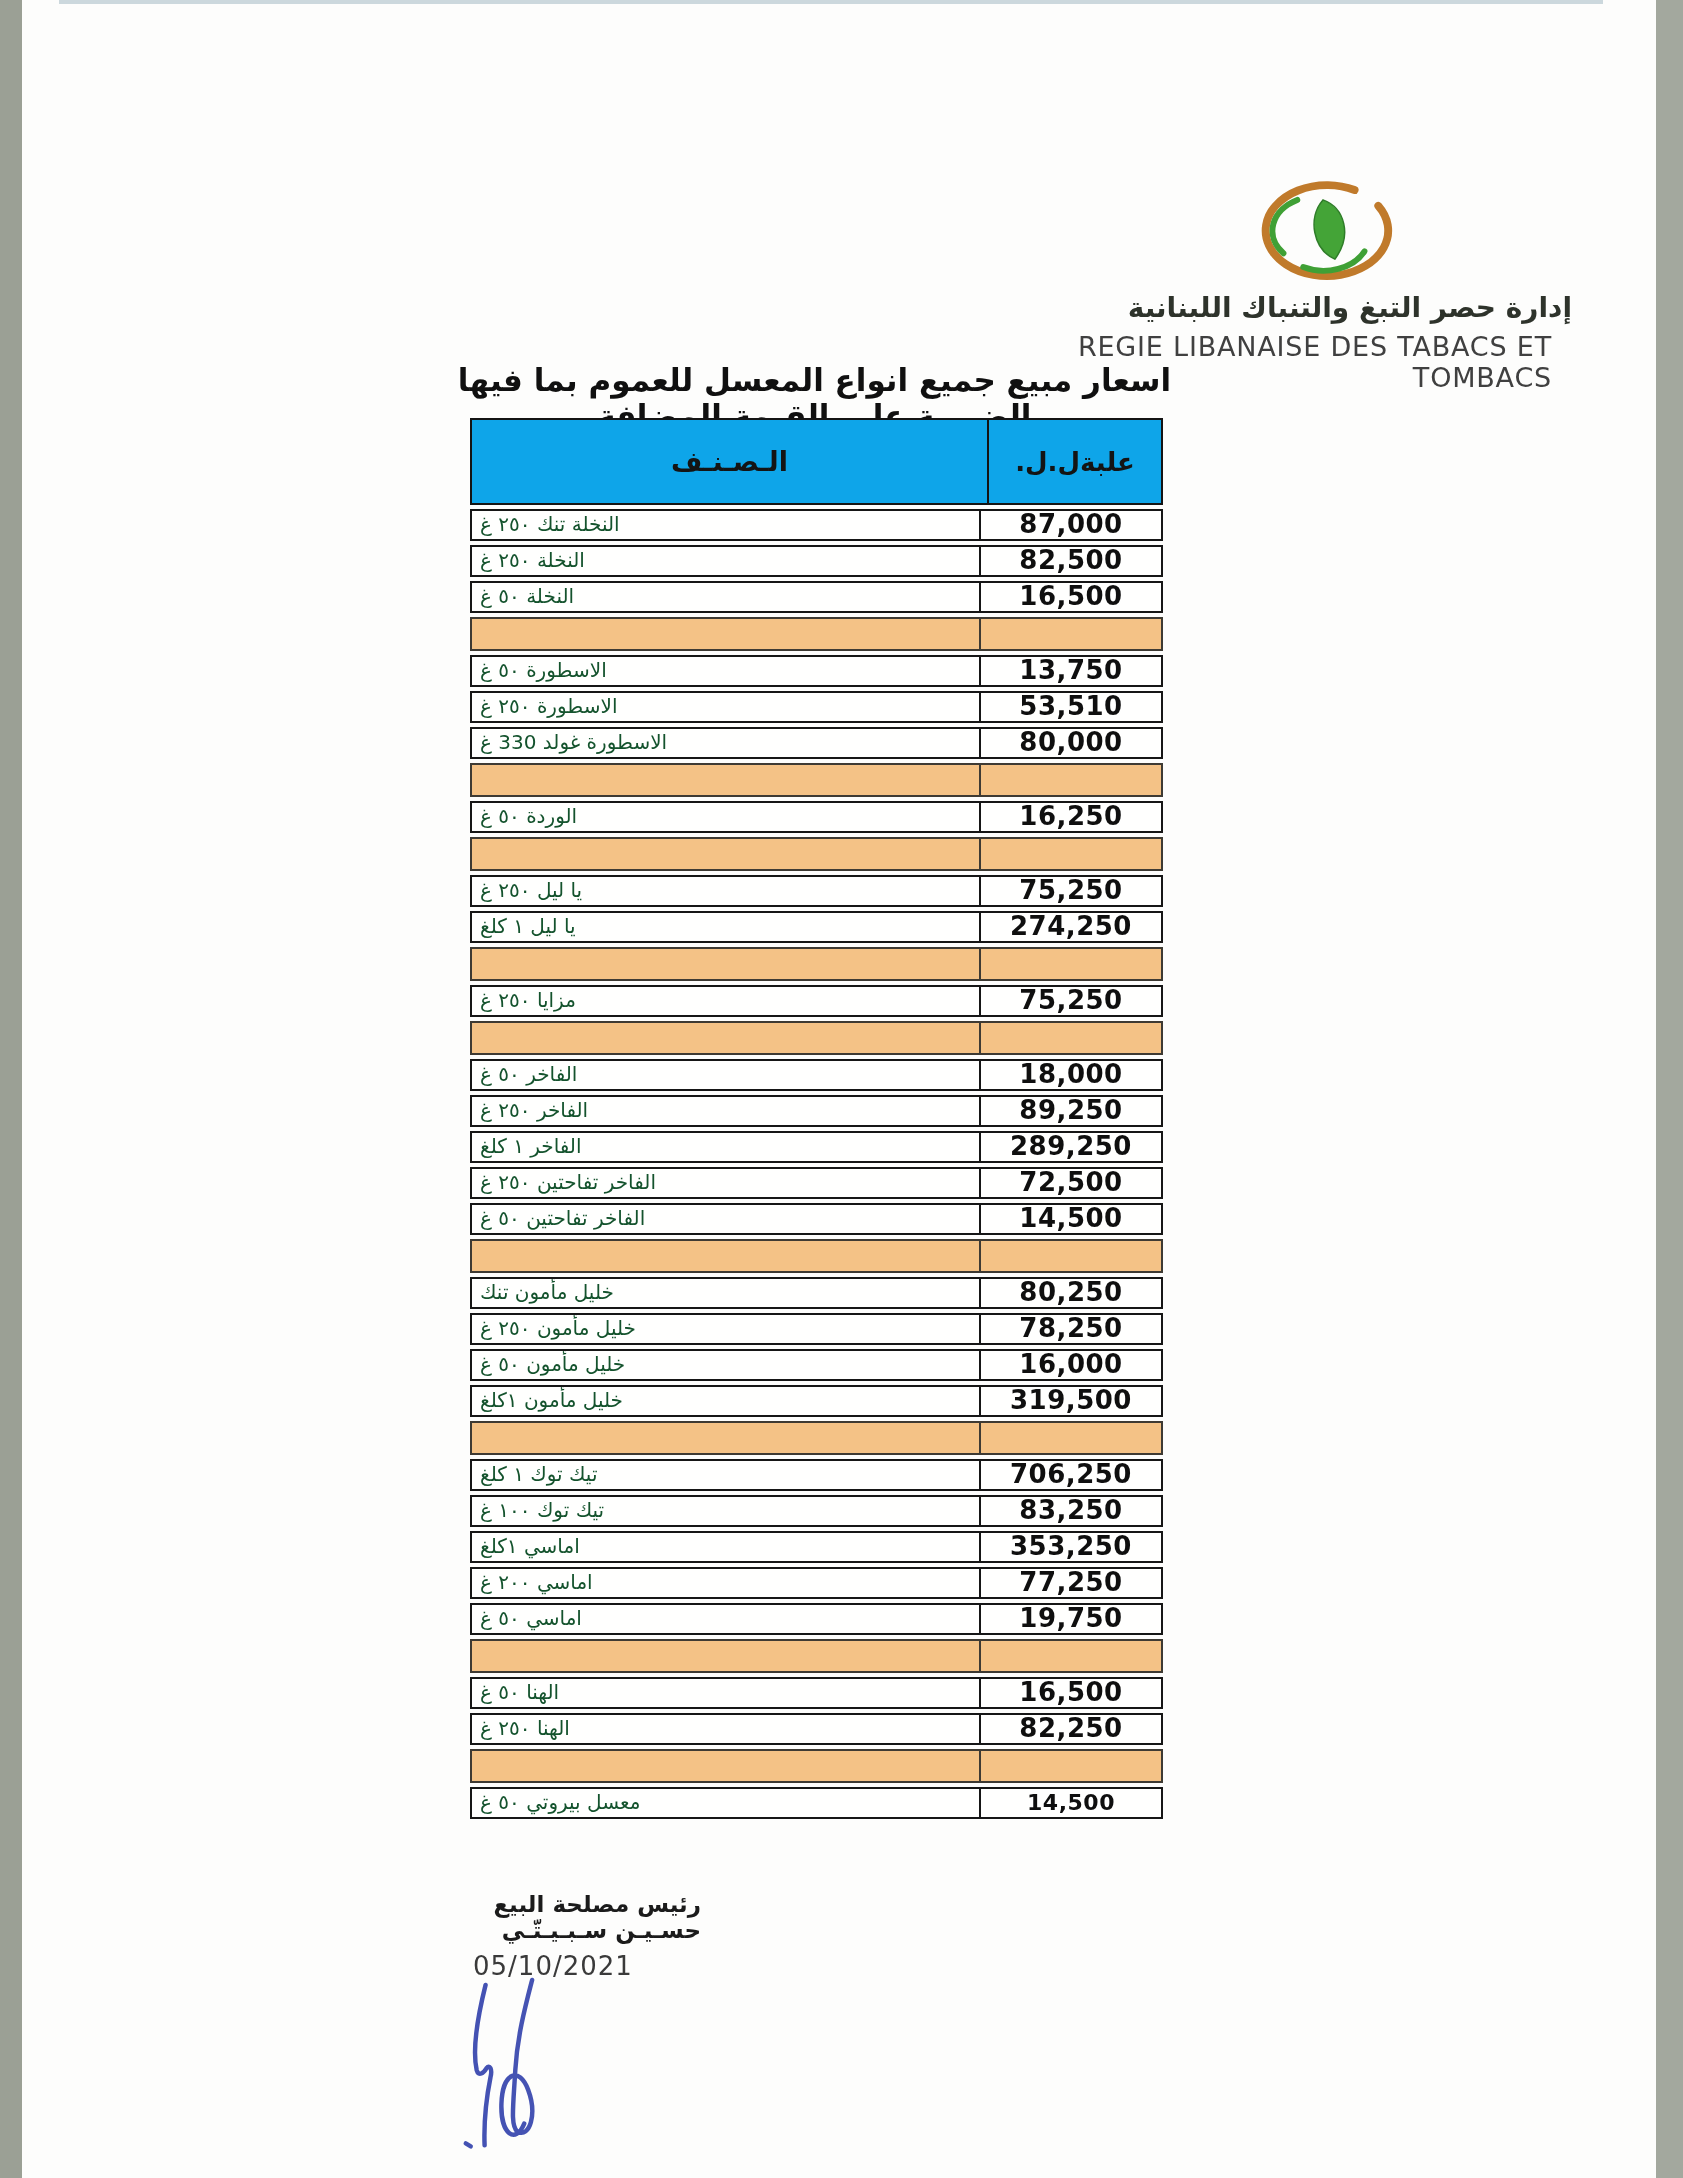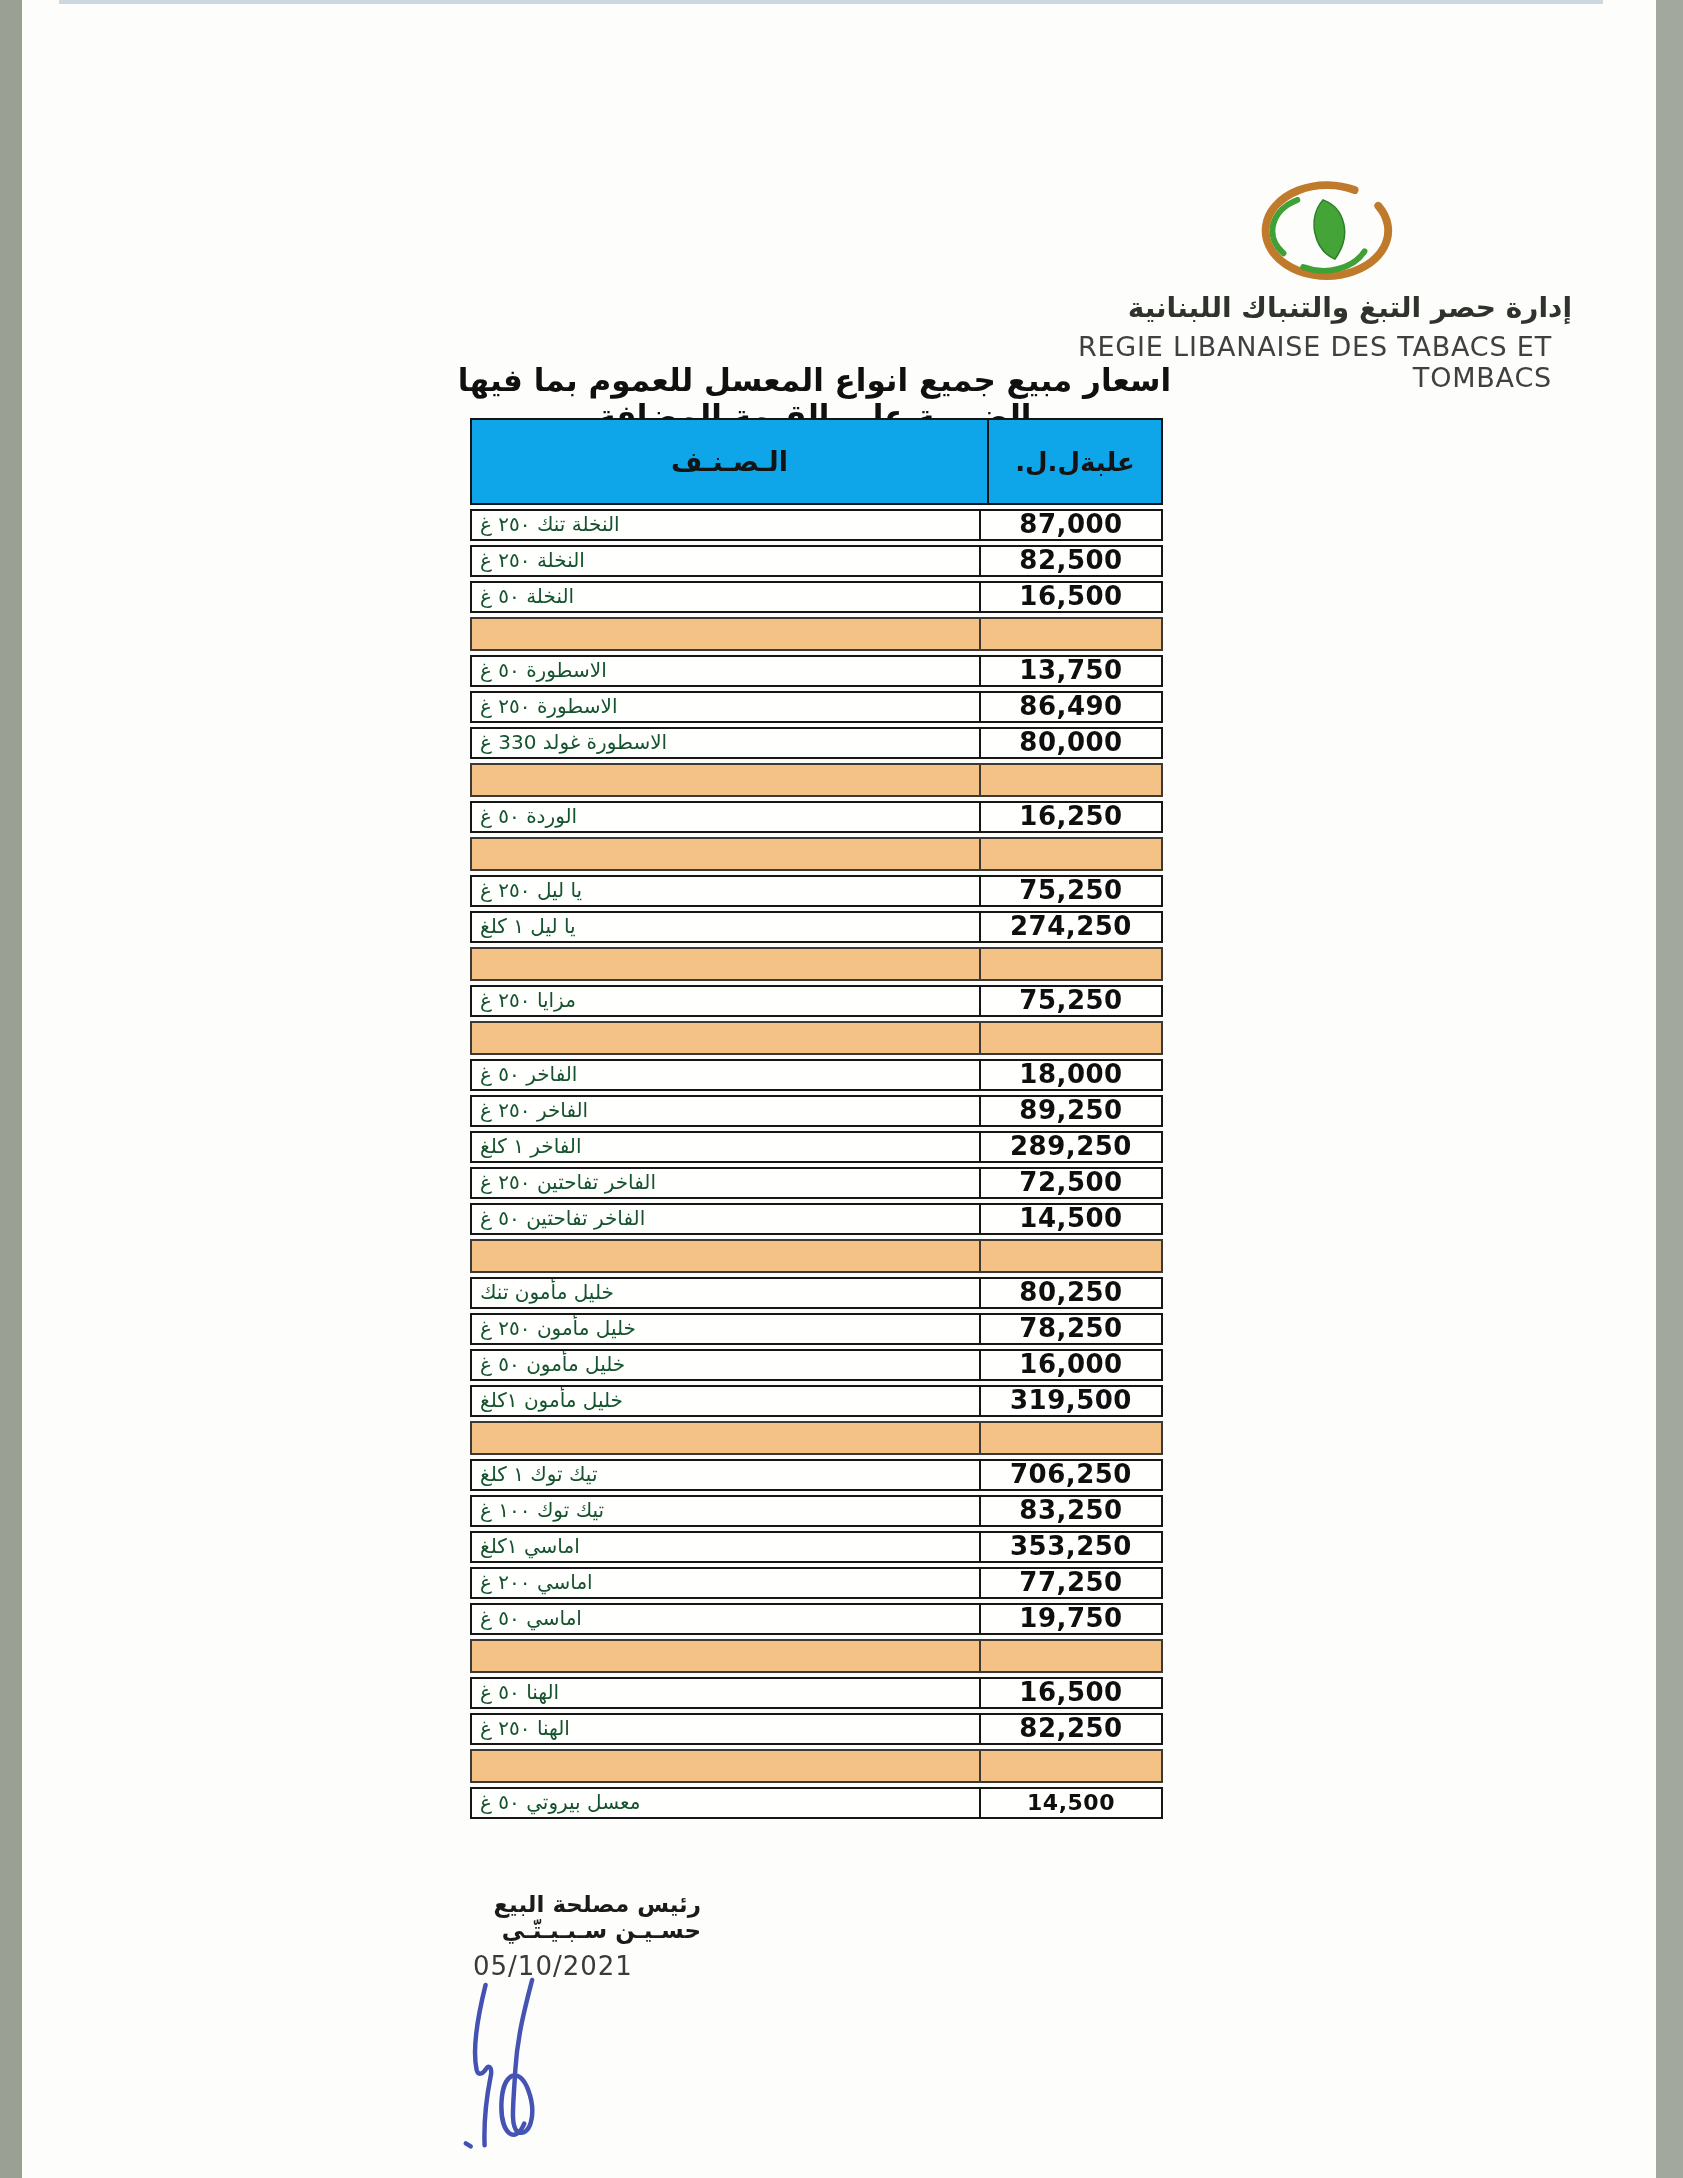--- a/index.html
+++ b/index.html
@@ -125,21 +125,21 @@
       <div class="row sep">
         <div class="cell product"></div>
         <div class="cell price"></div>
       </div>
       <div class="row item">
         <div class="cell product">الاسطورة ٥٠ غ</div>
         <div class="cell price">13,750</div>
       </div>
       <div class="row item">
         <div class="cell product">الاسطورة ٢٥٠ غ</div>
-        <div class="cell price">86,490</div>
+        <div class="cell price">53,510</div>
       </div>
       <div class="row item">
         <div class="cell product">الاسطورة غولد 330 غ</div>
         <div class="cell price">80,000</div>
       </div>
       <div class="row sep">
         <div class="cell product"></div>
         <div class="cell price"></div>
       </div>
       <div class="row item">

